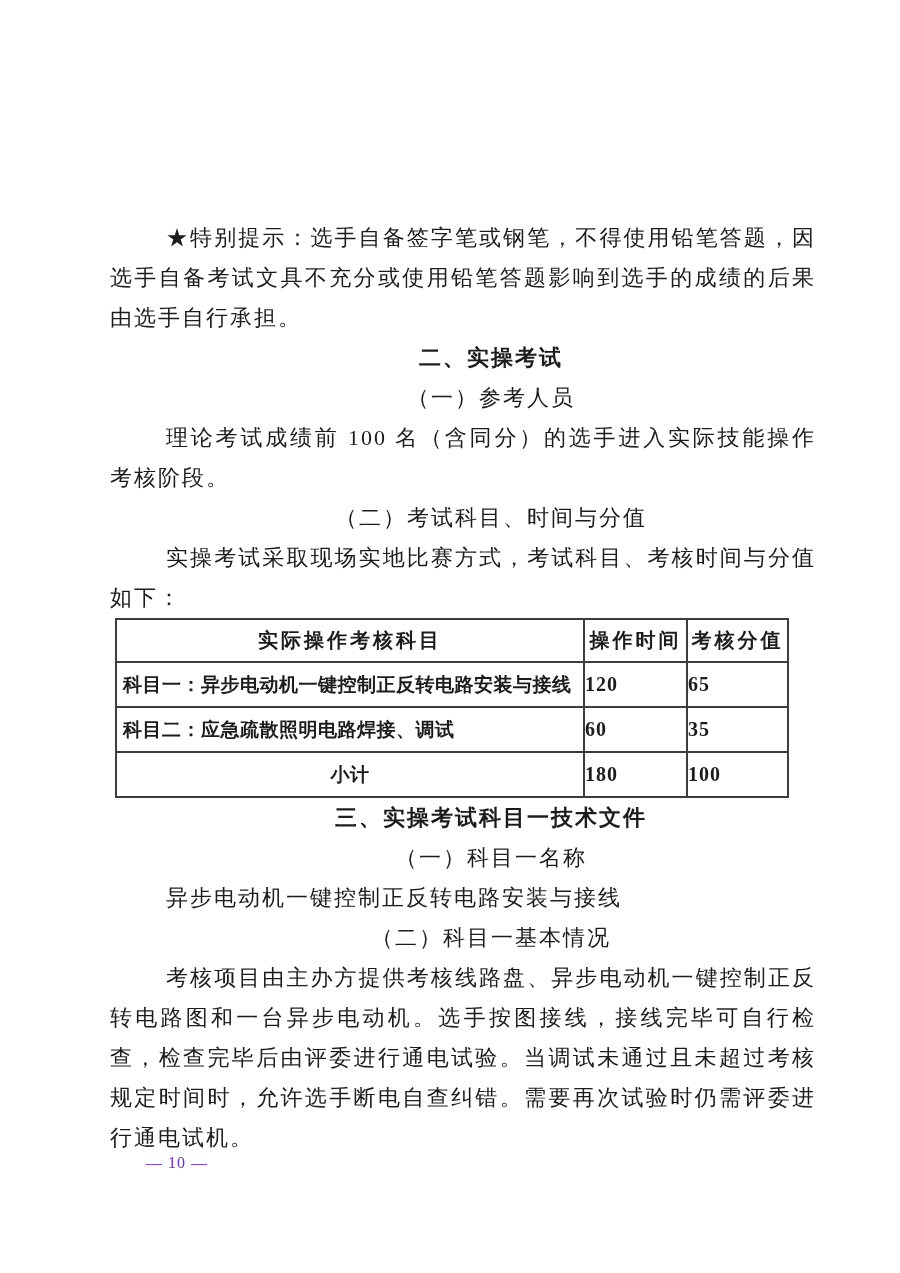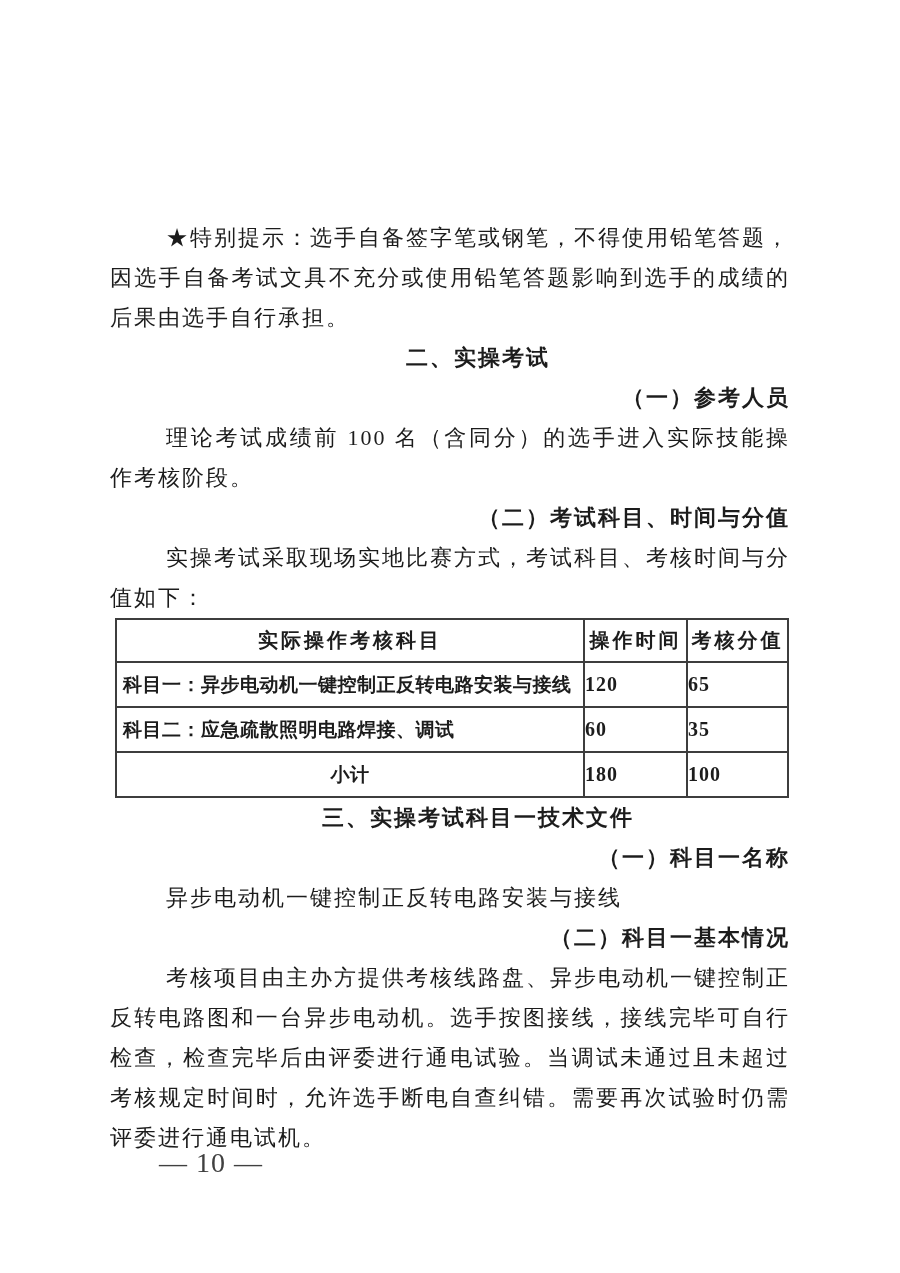--- a/index.html
+++ b/index.html
@@ -6,42 +6,42 @@
     margin: 0;
     padding: 0;
     background: #ffffff;
   }
   .page {
     position: relative;
     box-sizing: border-box;
     width: 900px;
     height: 1273px;
     background: #ffffff;
-    padding: 218px 110px 0 110px;
+    padding: 218px 84px 0 110px;
     font-family: "Liberation Serif", "DejaVu Serif", serif;
     color: #1c1c1c;
     overflow: hidden;
   }
   .para, .h2, .h3 {
     margin: 0;
     font-size: 22px;
     line-height: 40px;
     letter-spacing: 2px;
     text-align: justify;
     text-indent: 56px;
     word-break: break-all;
   }
   .h2 {
     font-family: "Liberation Sans", "DejaVu Sans", sans-serif;
     font-weight: 700;
     text-align: center;
   }
   .h3 {
-    font-weight: 700;
-    text-align: right;
+    font-weight: 400;
+    text-align: center;
   }
   table.score-table {
     border-collapse: collapse;
     table-layout: fixed;
     margin-left: 5px;
     width: 672px;
     border-radius: 9px;
   }
   .score-table th, .score-table td {
     border: 2px solid #3d3d3d;
@@ -73,25 +73,25 @@
   .score-table tr.subtotal td.subject {
     text-align: center;
     padding-left: 0;
     margin-left: 40px;
   }
   .col-subject { width: 468px; }
   .col-time { width: 103px; }
   .col-score { width: 101px; }
   .page-number {
     margin-top: -10px;
-    margin-left: 49px;
-    font-size: 28px;
+    margin-left: 36px;
+    font-size: 16px;
     line-height: 30px;
     letter-spacing: 1px;
-    color: #404040;
+    color: #6d28d9;
   }
 </style>
 </head>
 <body>
 
 <div class="page">
 
   <p class="para">★特别提示：选手自备签字笔或钢笔，不得使用铅笔答题，因选手自备考试文具不充分或使用铅笔答题影响到选手的成绩的后果由选手自行承担。</p>
 
   <p class="h2">二、实操考试</p>

